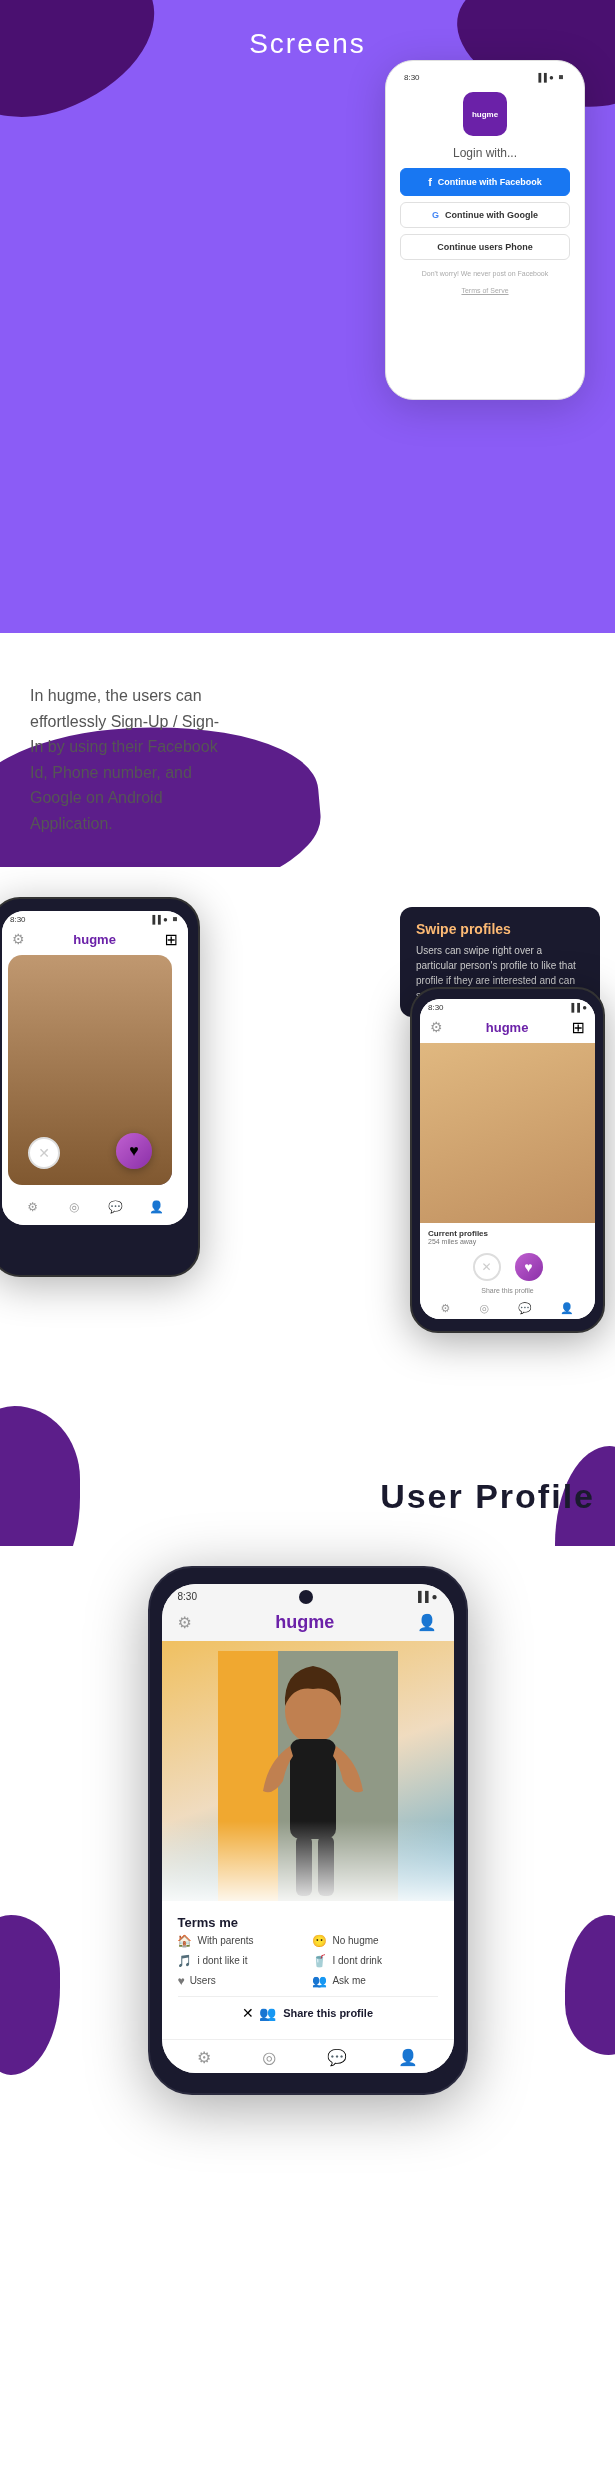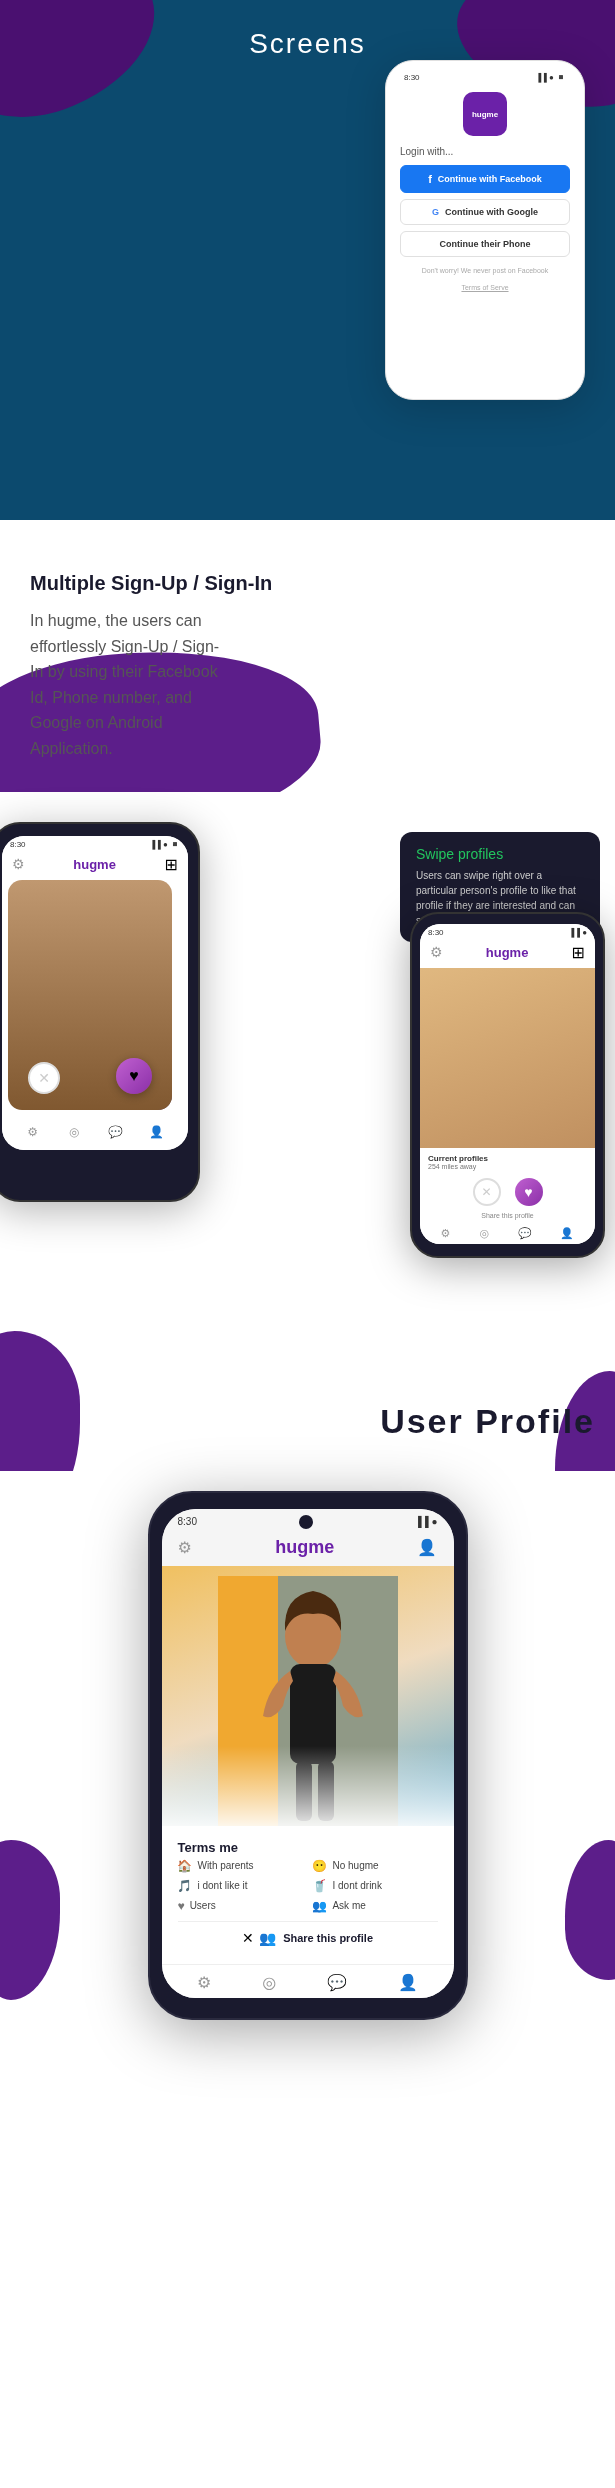--- a/index.html
+++ b/index.html
@@ -7,23 +7,23 @@
       width: 615px;
       min-height: 2488px;
       background: #ffffff;
       font-family: 'Helvetica Neue', Arial, sans-serif;
       overflow-x: hidden;
       position: relative;
     }
 
     
     .section-screens {
-      background: #0c4a6e;
+      background: #8b5cf6;
       width: 100%;
-      height: 520px;
+      height: 633px;
       position: relative;
       overflow: hidden;
     }
     .blob-top-left {
       position: absolute;
       top: -30px;
       left: -60px;
       width: 220px;
       height: 140px;
       background: #4a1070;
@@ -125,22 +125,22 @@
       align-items: center;
       justify-content: center;
       margin: 8px auto 10px auto;
     }
     .hugme-logo-text {
       color: #fff;
       font-size: 8px;
       font-weight: 700;
     }
     .login-with-label {
-      text-align: left;
-      font-size: 10px;
+      text-align: center;
+      font-size: 12px;
       color: #555;
       margin-bottom: 8px;
     }
     .login-btn {
       width: 100%;
       padding: 7px 8px;
       border-radius: 6px;
       font-size: 9px;
       font-weight: 600;
       margin-bottom: 6px;
@@ -369,22 +369,22 @@
       position: absolute;
       right: 15px;
       top: 20px;
       width: 200px;
       background: #1a1a2e;
       border-radius: 12px;
       padding: 14px 16px;
     }
     .swipe-info-title {
       font-size: 14px;
-      font-weight: 400;
-      color: #22c55e;
+      font-weight: 700;
+      color: #fdba74;
       margin-bottom: 6px;
     }
     .swipe-info-text {
       font-size: 10px;
       color: #cccccc;
       line-height: 1.5;
     }
 
     
     .section-profile-header {
@@ -612,33 +612,32 @@
       <div class="login-with-label">Login with...</div>
       <button class="login-btn login-btn-fb">
         <span style="font-weight:900; font-size:11px;">f</span>
         <span>Continue with Facebook</span>
       </button>
       <button class="login-btn login-btn-google">
         <span style="color:#4285f4; font-weight:700;">G</span>
         <span>Continue with Google</span>
       </button>
       <button class="login-btn login-btn-phone">
-        <span>Continue their Phone</span>
+        <span>Continue users Phone</span>
       </button>
       <div class="login-disclaimer">Don't worry! We never post on Facebook</div>
       <div class="login-disclaimer" style="text-decoration:underline; cursor:pointer;">Terms of Serve</div>
     </div>
   </div>
 </div>
 
 <div class="section-signup">
   <div class="signup-blob-bottom"></div>
   <div class="signup-content">
     <div class="signup-text">
-      <h2>Multiple Sign-Up / Sign-In</h2>
       <p>In hugme, the users can effortlessly Sign-Up / Sign-In by using their Facebook Id, Phone number, and Google on Android Application.</p>
     </div>
   </div>
 </div>
 
 <div class="section-swipe">
   <div class="swipe-section-inner">
 
     <div class="swipe-left-phone-wrapper">
       <div class="phone-mockup-swipe">

